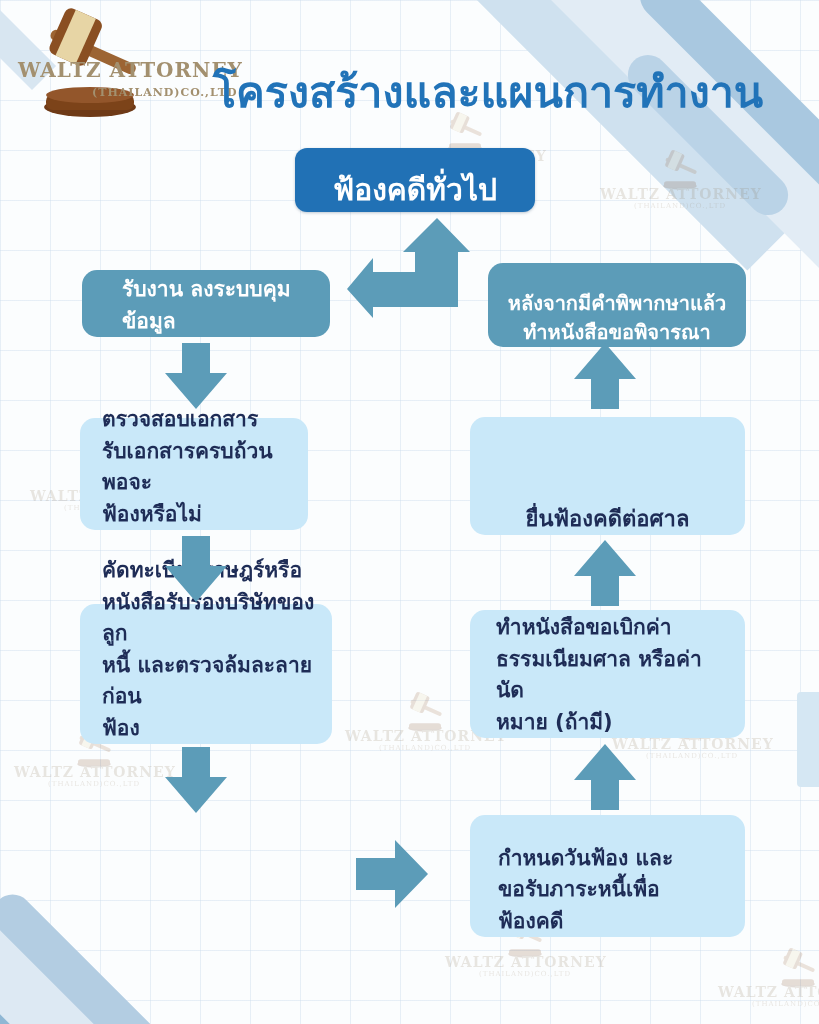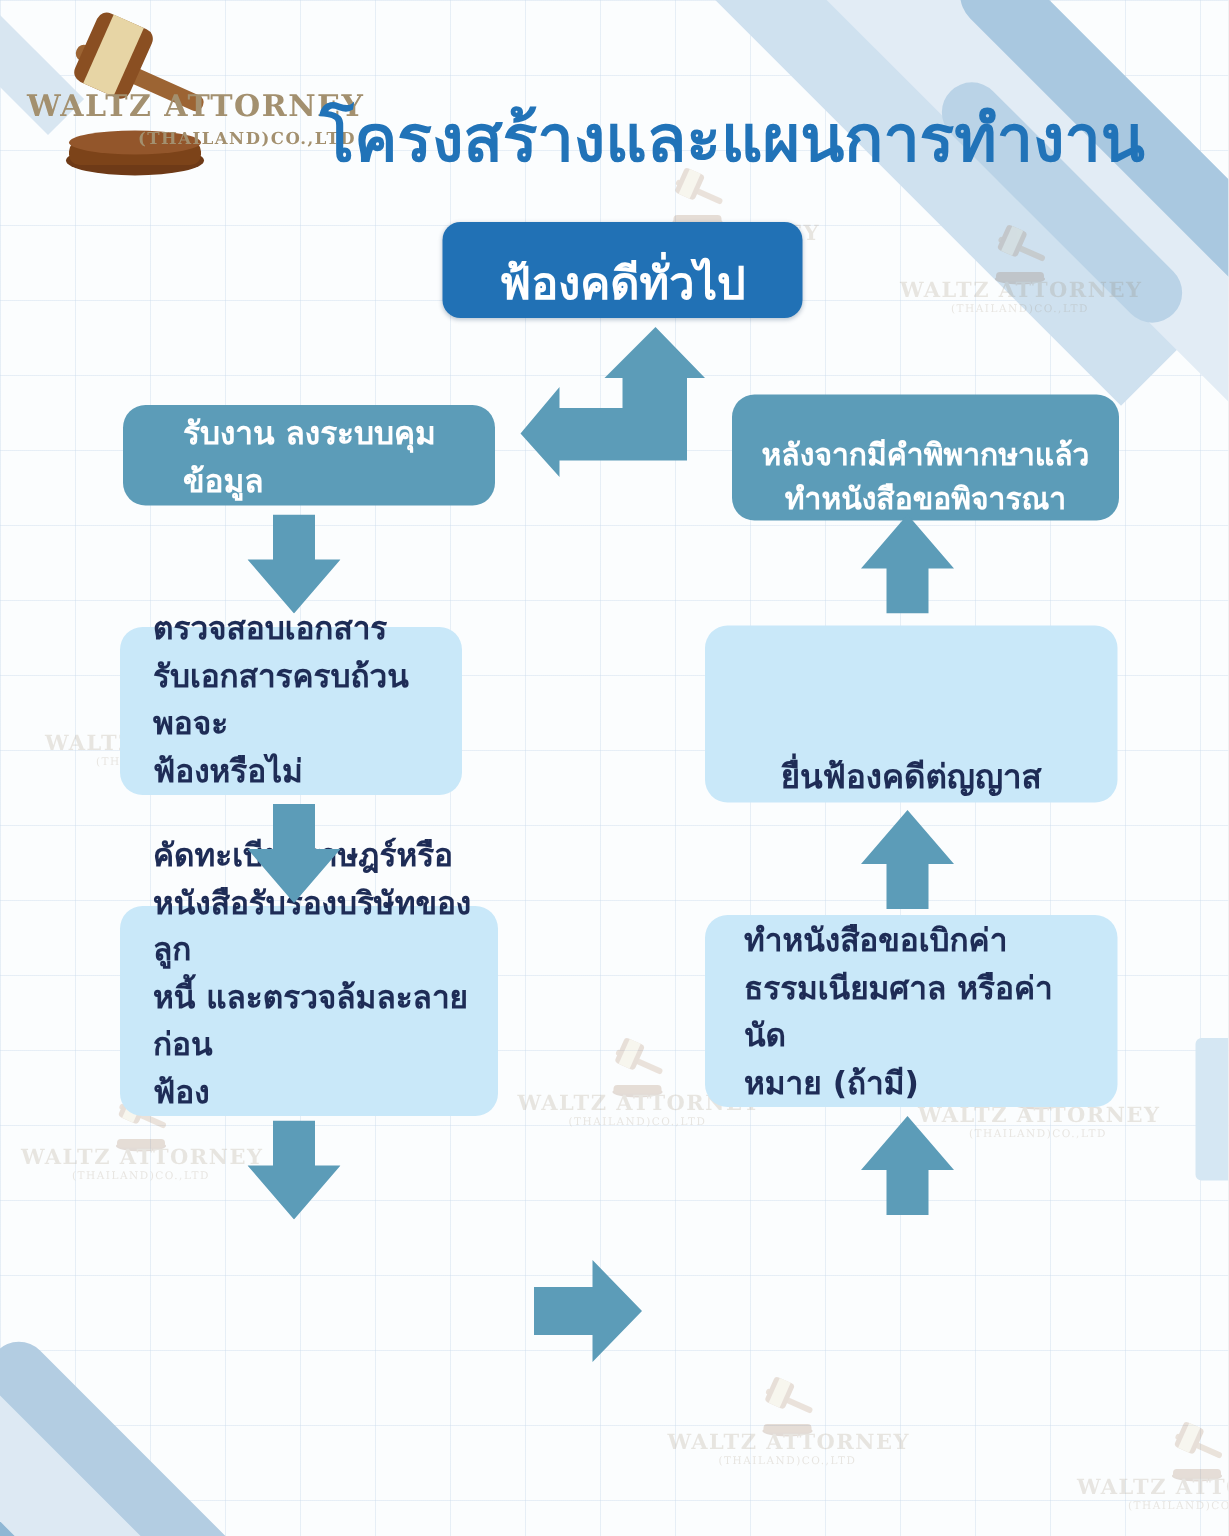--- a/index.html
+++ b/index.html
@@ -200,37 +200,42 @@
 ทำหนังสือขอพิจารณา</span>
   </div>
 
   <div class="box box-light box2">
     <span class="lbl">ตรวจสอบเอกสาร
 รับเอกสารครบถ้วนพอจะ
 ฟ้องหรือไม่</span>
   </div>
 
   <div class="box box-light box7">
-    <span class="lbl">ยื่นฟ้องคดีต่ญญาส</span>
+    <span class="lbl">ยื่นฟ้องคดีต่อศาล</span>
   </div>
 
   <div class="box box-light box3">
     <span class="lbl">คัดทะเบียนราษฎร์หรือ
 หนังสือรับรองบริษัทของลูก
 หนี้ และตรวจล้มละลายก่อน
 ฟ้อง</span>
   </div>
 
   <div class="box box-light box6">
     <span class="lbl">ทำหนังสือขอเบิกค่า
 ธรรมเนียมศาล หรือค่านัด
 หมาย (ถ้ามี)</span>
   </div>
 
 
+  <div class="box box-light box5">
+    <span class="lbl">กำหนดวันฟ้อง และ
+ขอรับภาระหนี้เพื่อ
+ฟ้องคดี</span>
+  </div>
 
   <svg class="arr" style="left:165px;top:343px;" width="62" height="66" viewBox="0 0 62 66">
     <polygon points="17,0 45,0 45,30 62,30 31,66 0,30 17,30" fill="#5c9cb8"></polygon>
     </svg>
   <svg class="arr" style="left:165px;top:536px;" width="62" height="66" viewBox="0 0 62 66">
     <polygon points="17,0 45,0 45,30 62,30 31,66 0,30 17,30" fill="#5c9cb8"></polygon>
     </svg>
   <svg class="arr" style="left:165px;top:747px;" width="62" height="66" viewBox="0 0 62 66">
     <polygon points="17,0 45,0 45,30 62,30 31,66 0,30 17,30" fill="#5c9cb8"></polygon>
     </svg>

